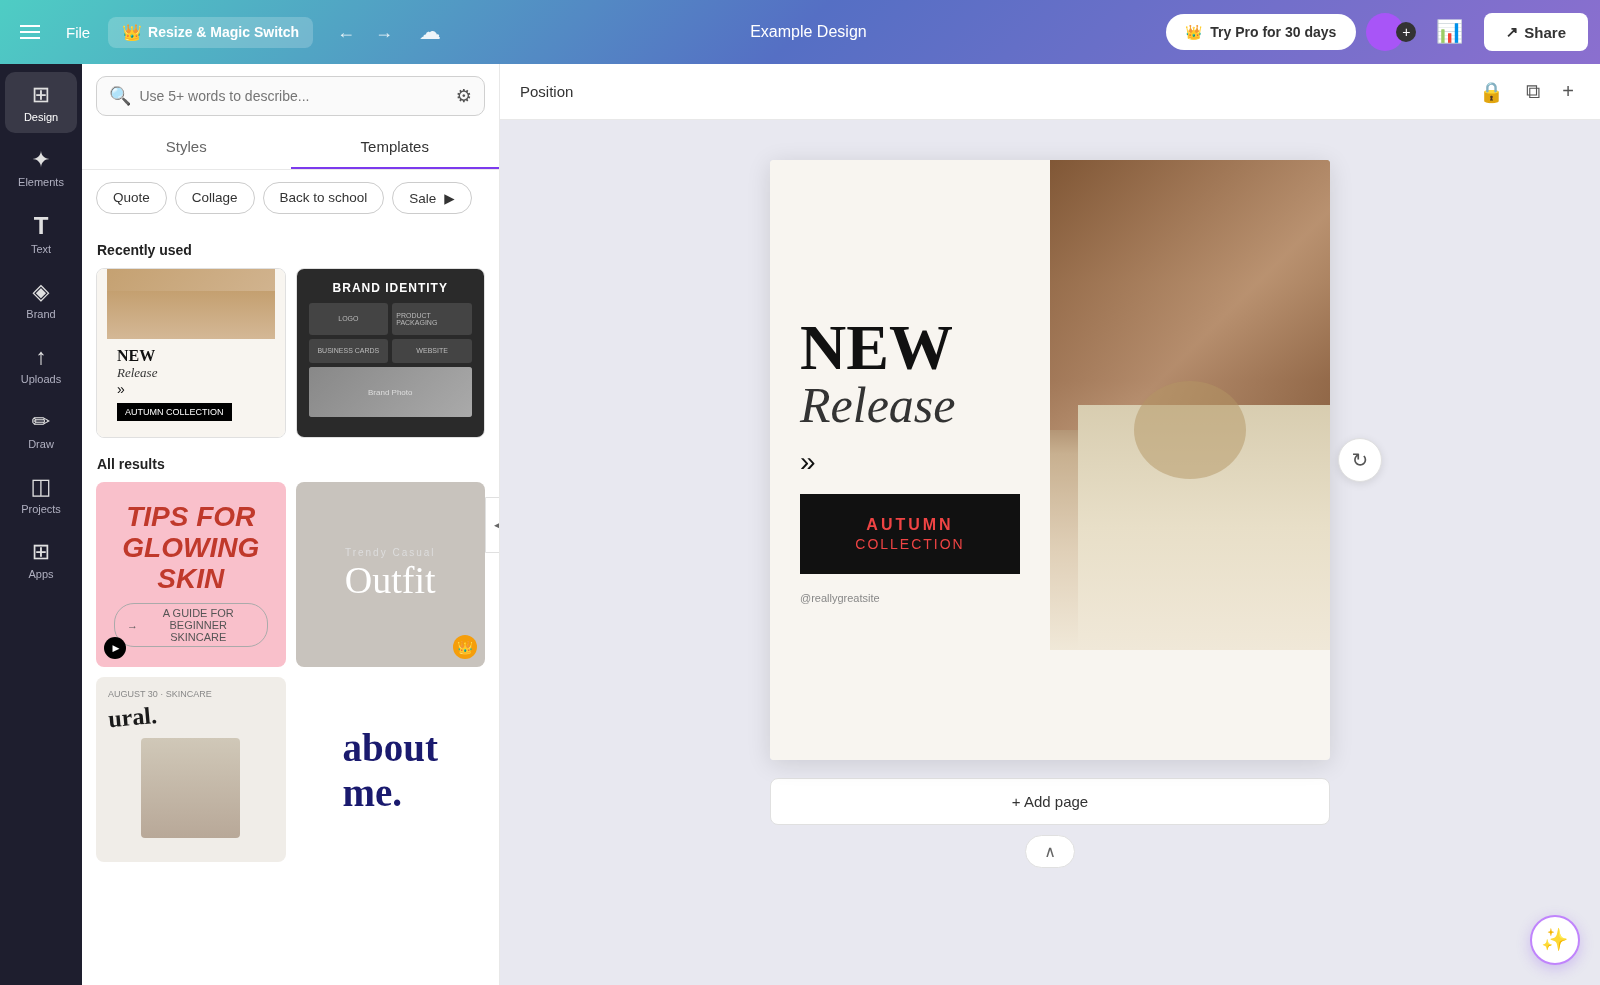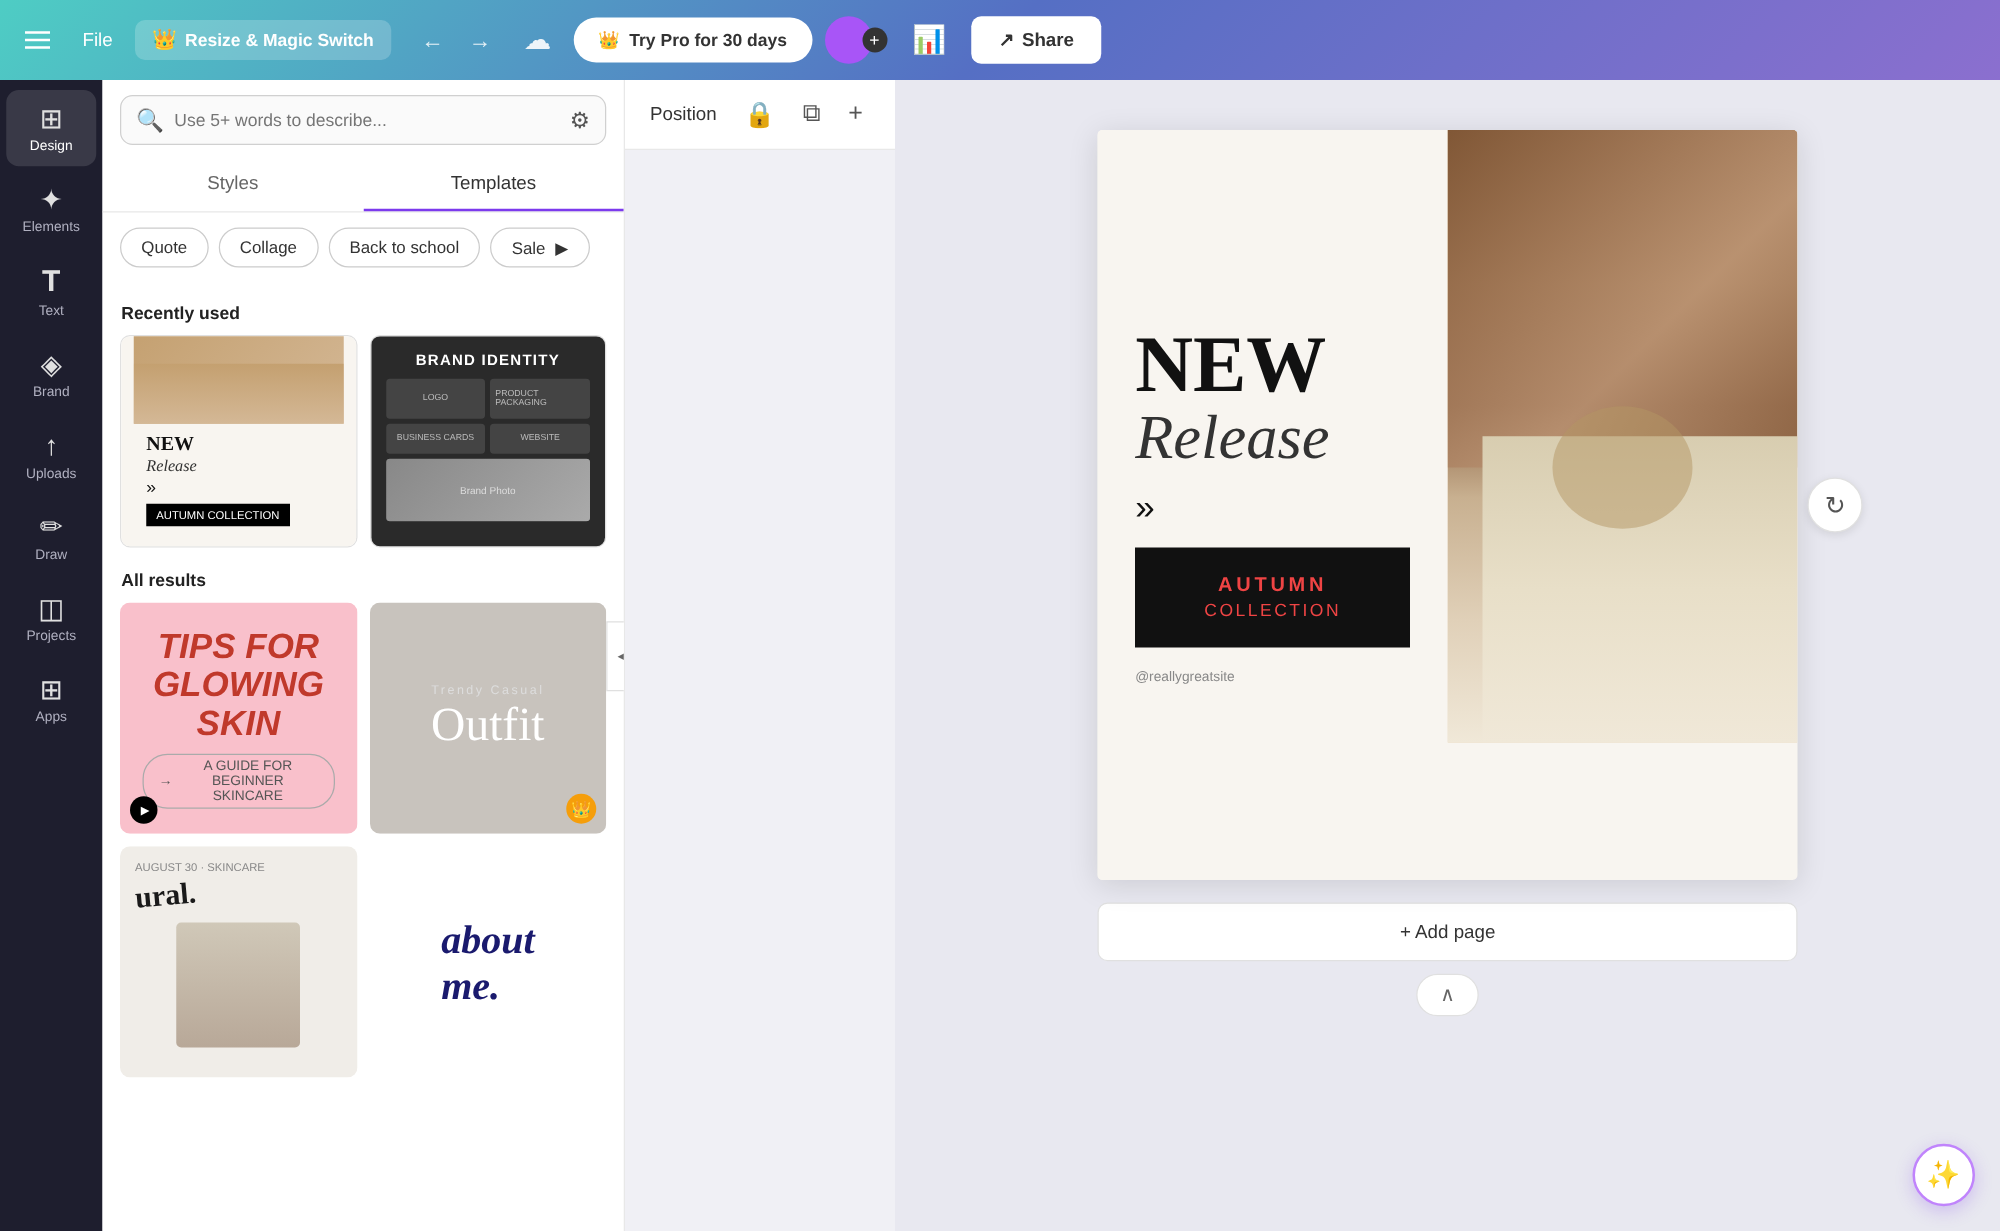--- a/index.html
+++ b/index.html
@@ -114,21 +114,21 @@
     .gray-card-text { font-size: 38px; font-weight: 300; color: white; font-family: Georgia, serif; }
     .crown-badge { position: absolute; bottom: 8px; right: 8px; background: #f59e0b; border-radius: 50%; width: 24px; height: 24px; display: flex; align-items: center; justify-content: center; font-size: 13px; }
 
     
     .content-card-3 { background: #f0ede8; width: 100%; height: 100%; display: flex; flex-direction: column; padding: 12px; }
     .content-card-3-date { font-size: 9px; color: #888; }
     .content-card-3-brand { font-size: 24px; font-weight: 900; color: #1a1a1a; font-family: Georgia, serif; transform: rotate(-5deg); display: inline-block; }
 
     
     .content-card-4 { background: white; width: 100%; height: 100%; display: flex; align-items: center; justify-content: center; }
-    .content-card-4-text { font-size: 32px; font-weight: 700; color: #1a1a6e; font-family: cursive; font-style: italic; }
+    .content-card-4-text { font-size: 39px; font-weight: 700; color: #1a1a6e; font-family: cursive; }
 
     
     .tmpl1 { background: #f8f5f0; width: 100%; height: 100%; display: flex; flex-direction: column; justify-content: flex-end; padding: 10px; }
     .tmpl1-new { font-size: 22px; font-weight: 900; color: #111; font-family: Georgia, serif; }
     .tmpl1-release { font-size: 18px; font-style: italic; color: #333; font-family: Georgia, serif; }
     .tmpl1-arrows { color: #111; font-size: 14px; }
     .tmpl1-badge { background: black; color: white; font-size: 9px; padding: 4px 8px; margin-top: 6px; display: inline-block; }
 
     
     .tmpl2 { background: #2a2a2a; width: 100%; height: 100%; display: flex; flex-direction: column; padding: 12px; }
@@ -139,21 +139,21 @@
 
     
     .hide-panel-btn {
       position: absolute; right: -14px; top: 50%; transform: translateY(-50%);
       width: 28px; height: 56px; background: white; border: 1px solid #e0e0e0;
       border-radius: 0 6px 6px 0; display: flex; align-items: center; justify-content: center;
       cursor: pointer; z-index: 10; font-size: 13px; color: #666;
     }
 
     
-    .canvas-area { flex: 1; display: flex; flex-direction: row; position: relative; }
+    .canvas-area { flex: 1; display: flex; flex-direction: column; position: relative; }
 
     
     .position-toolbar {
       height: 56px; background: white; border-bottom: 1px solid #e8e8e8;
       display: flex; align-items: center; padding: 0 20px; gap: 16px;
     }
     .position-label { font-size: 15px; font-weight: 500; color: #333; }
     .toolbar-icons-right { margin-left: auto; display: flex; gap: 10px; align-items: center; }
     .toolbar-icon-btn { background: none; border: none; font-size: 20px; color: #555; cursor: pointer; padding: 6px; border-radius: 6px; }
 
@@ -219,20 +219,21 @@
   <div class="topbar-file-btn">File</div>
   <div class="topbar-magic-btn">
     <span class="crown-icon">👑</span>
     <span>Resize &amp; Magic Switch</span>
   </div>
   <div class="topbar-undo-redo">
     <button title="Undo">←</button>
     <button title="Redo">→</button>
   </div>
   <div class="topbar-cloud">☁</div>
+  <div class="topbar-title">Example Design</div>
   <div class="topbar-right">
     <button class="try-pro-btn">
       <span>👑</span>
       <span>Try Pro for 30 days</span>
     </button>
     <div style="display:flex;align-items:center;">
       <div class="avatar-circle"></div>
       <div class="avatar-plus">+</div>
     </div>
     <div class="topbar-chart-icon">📊</div>

